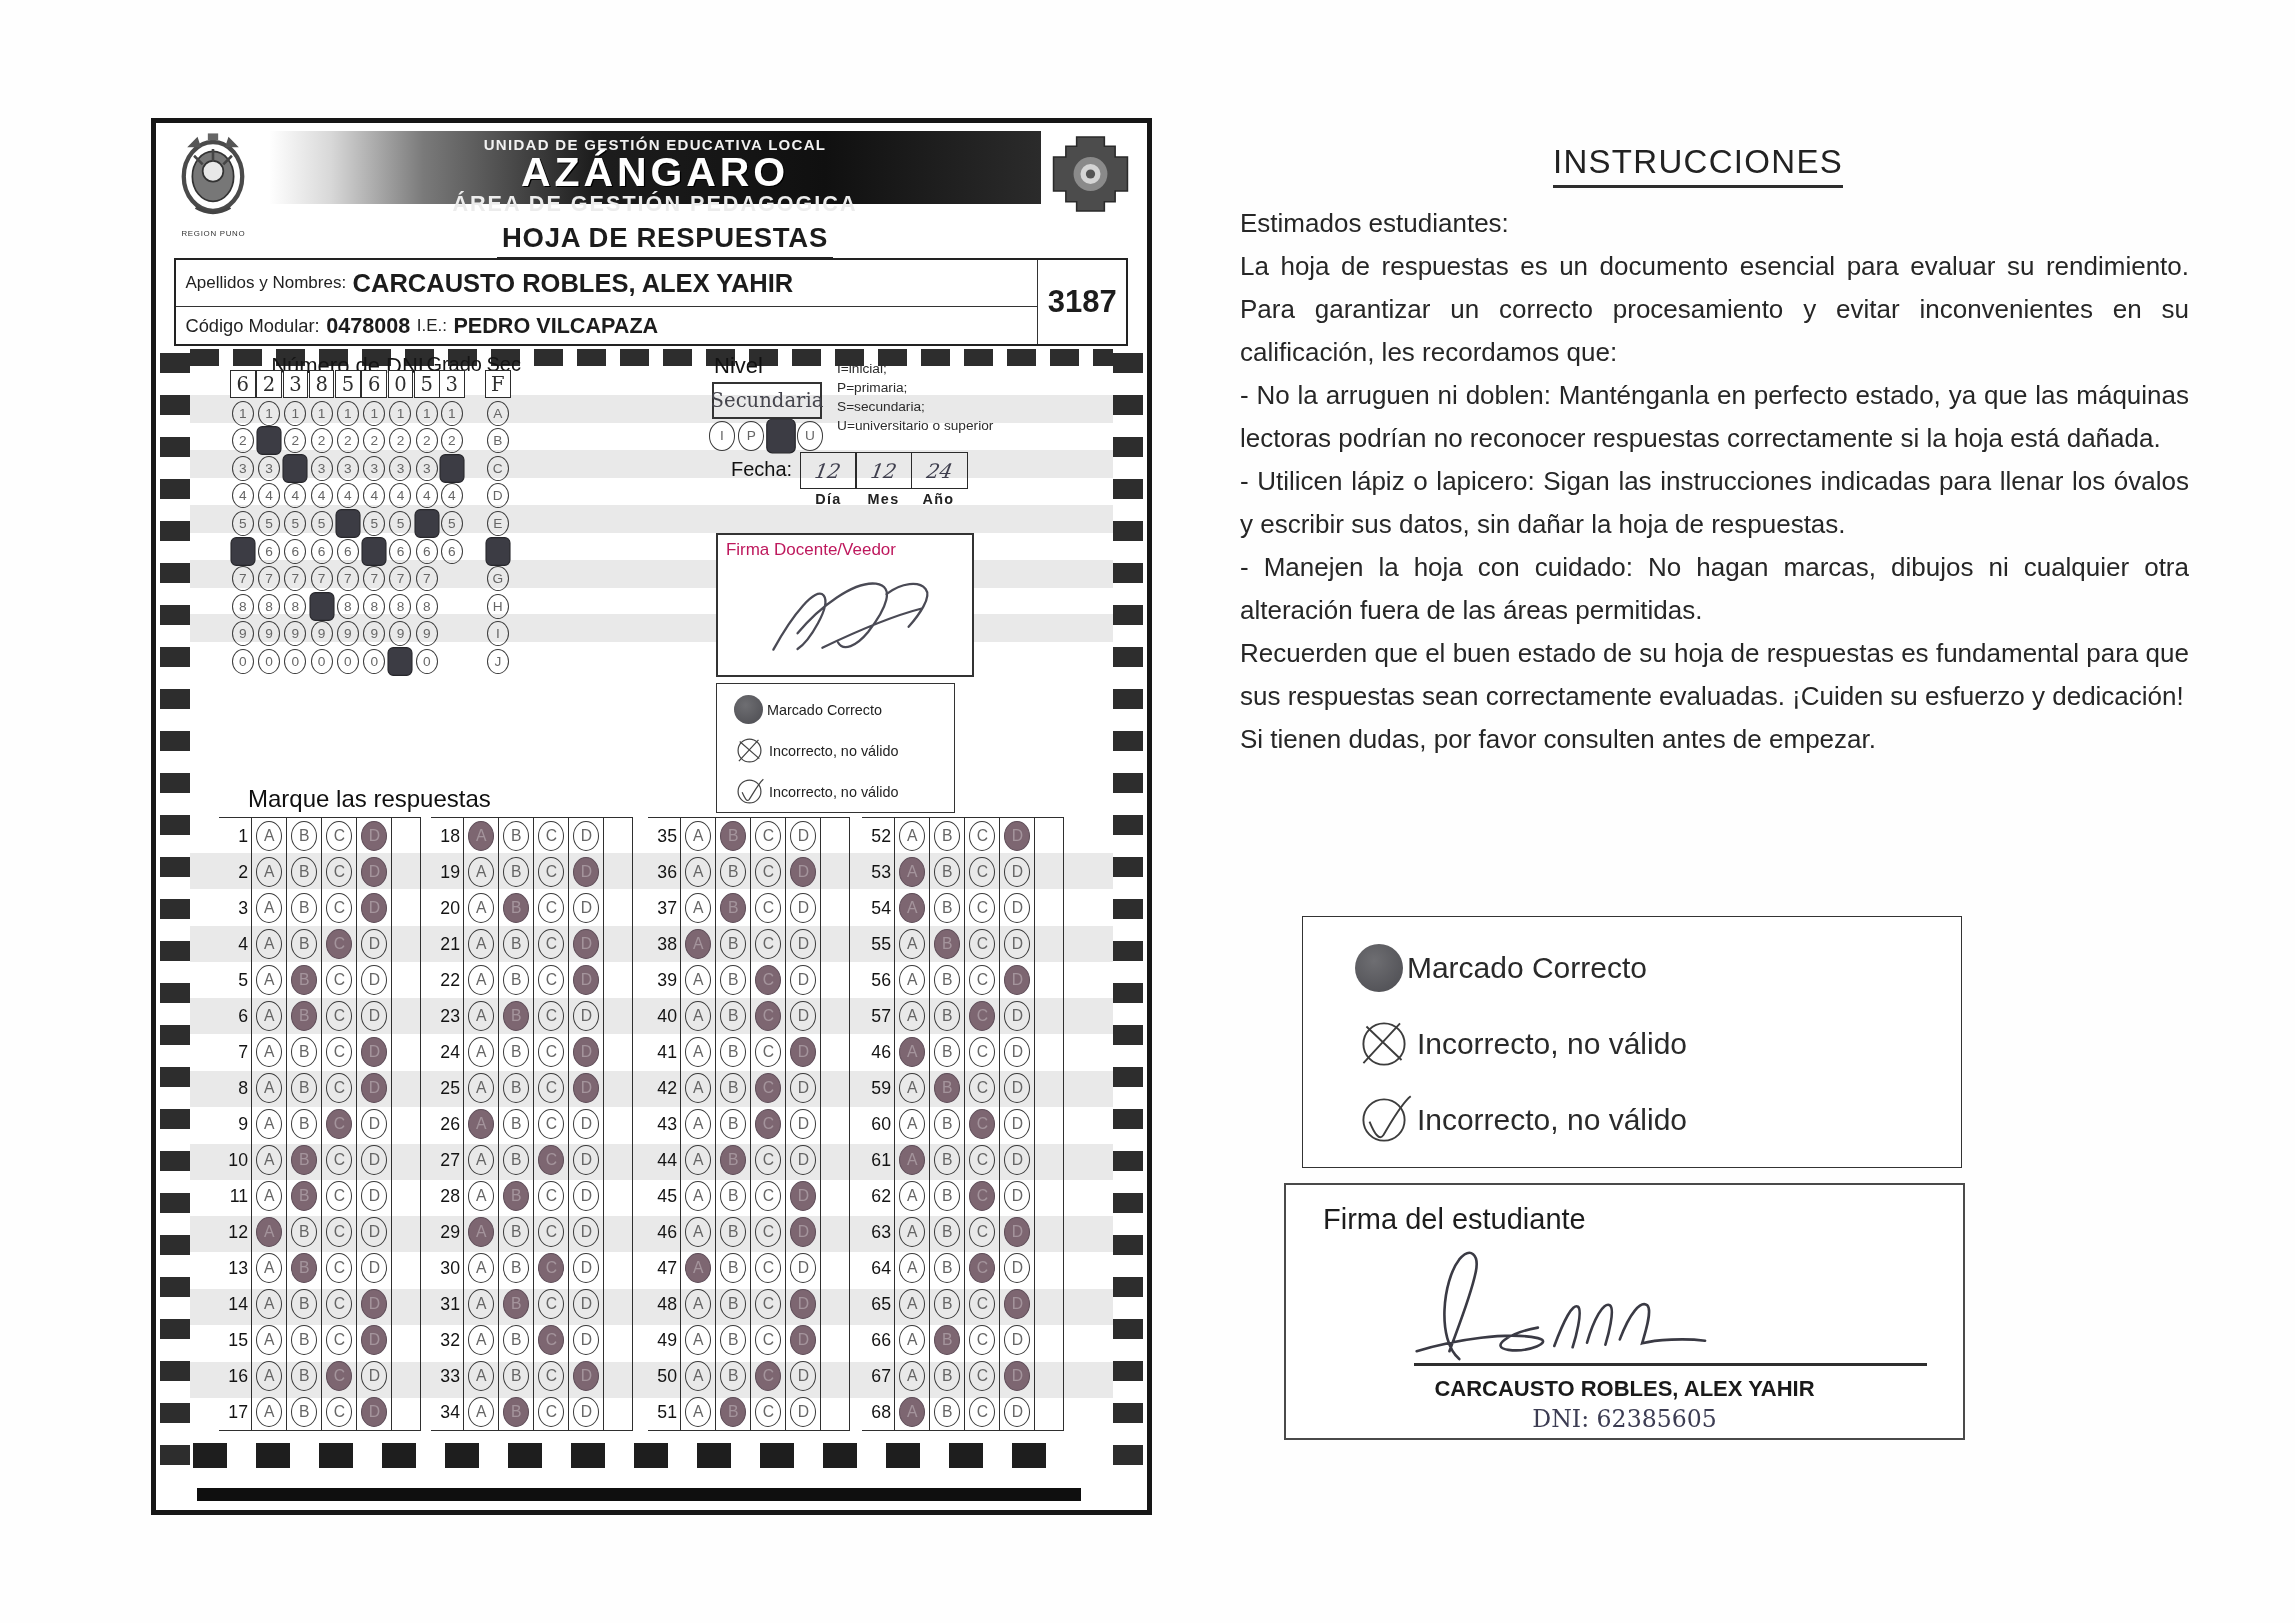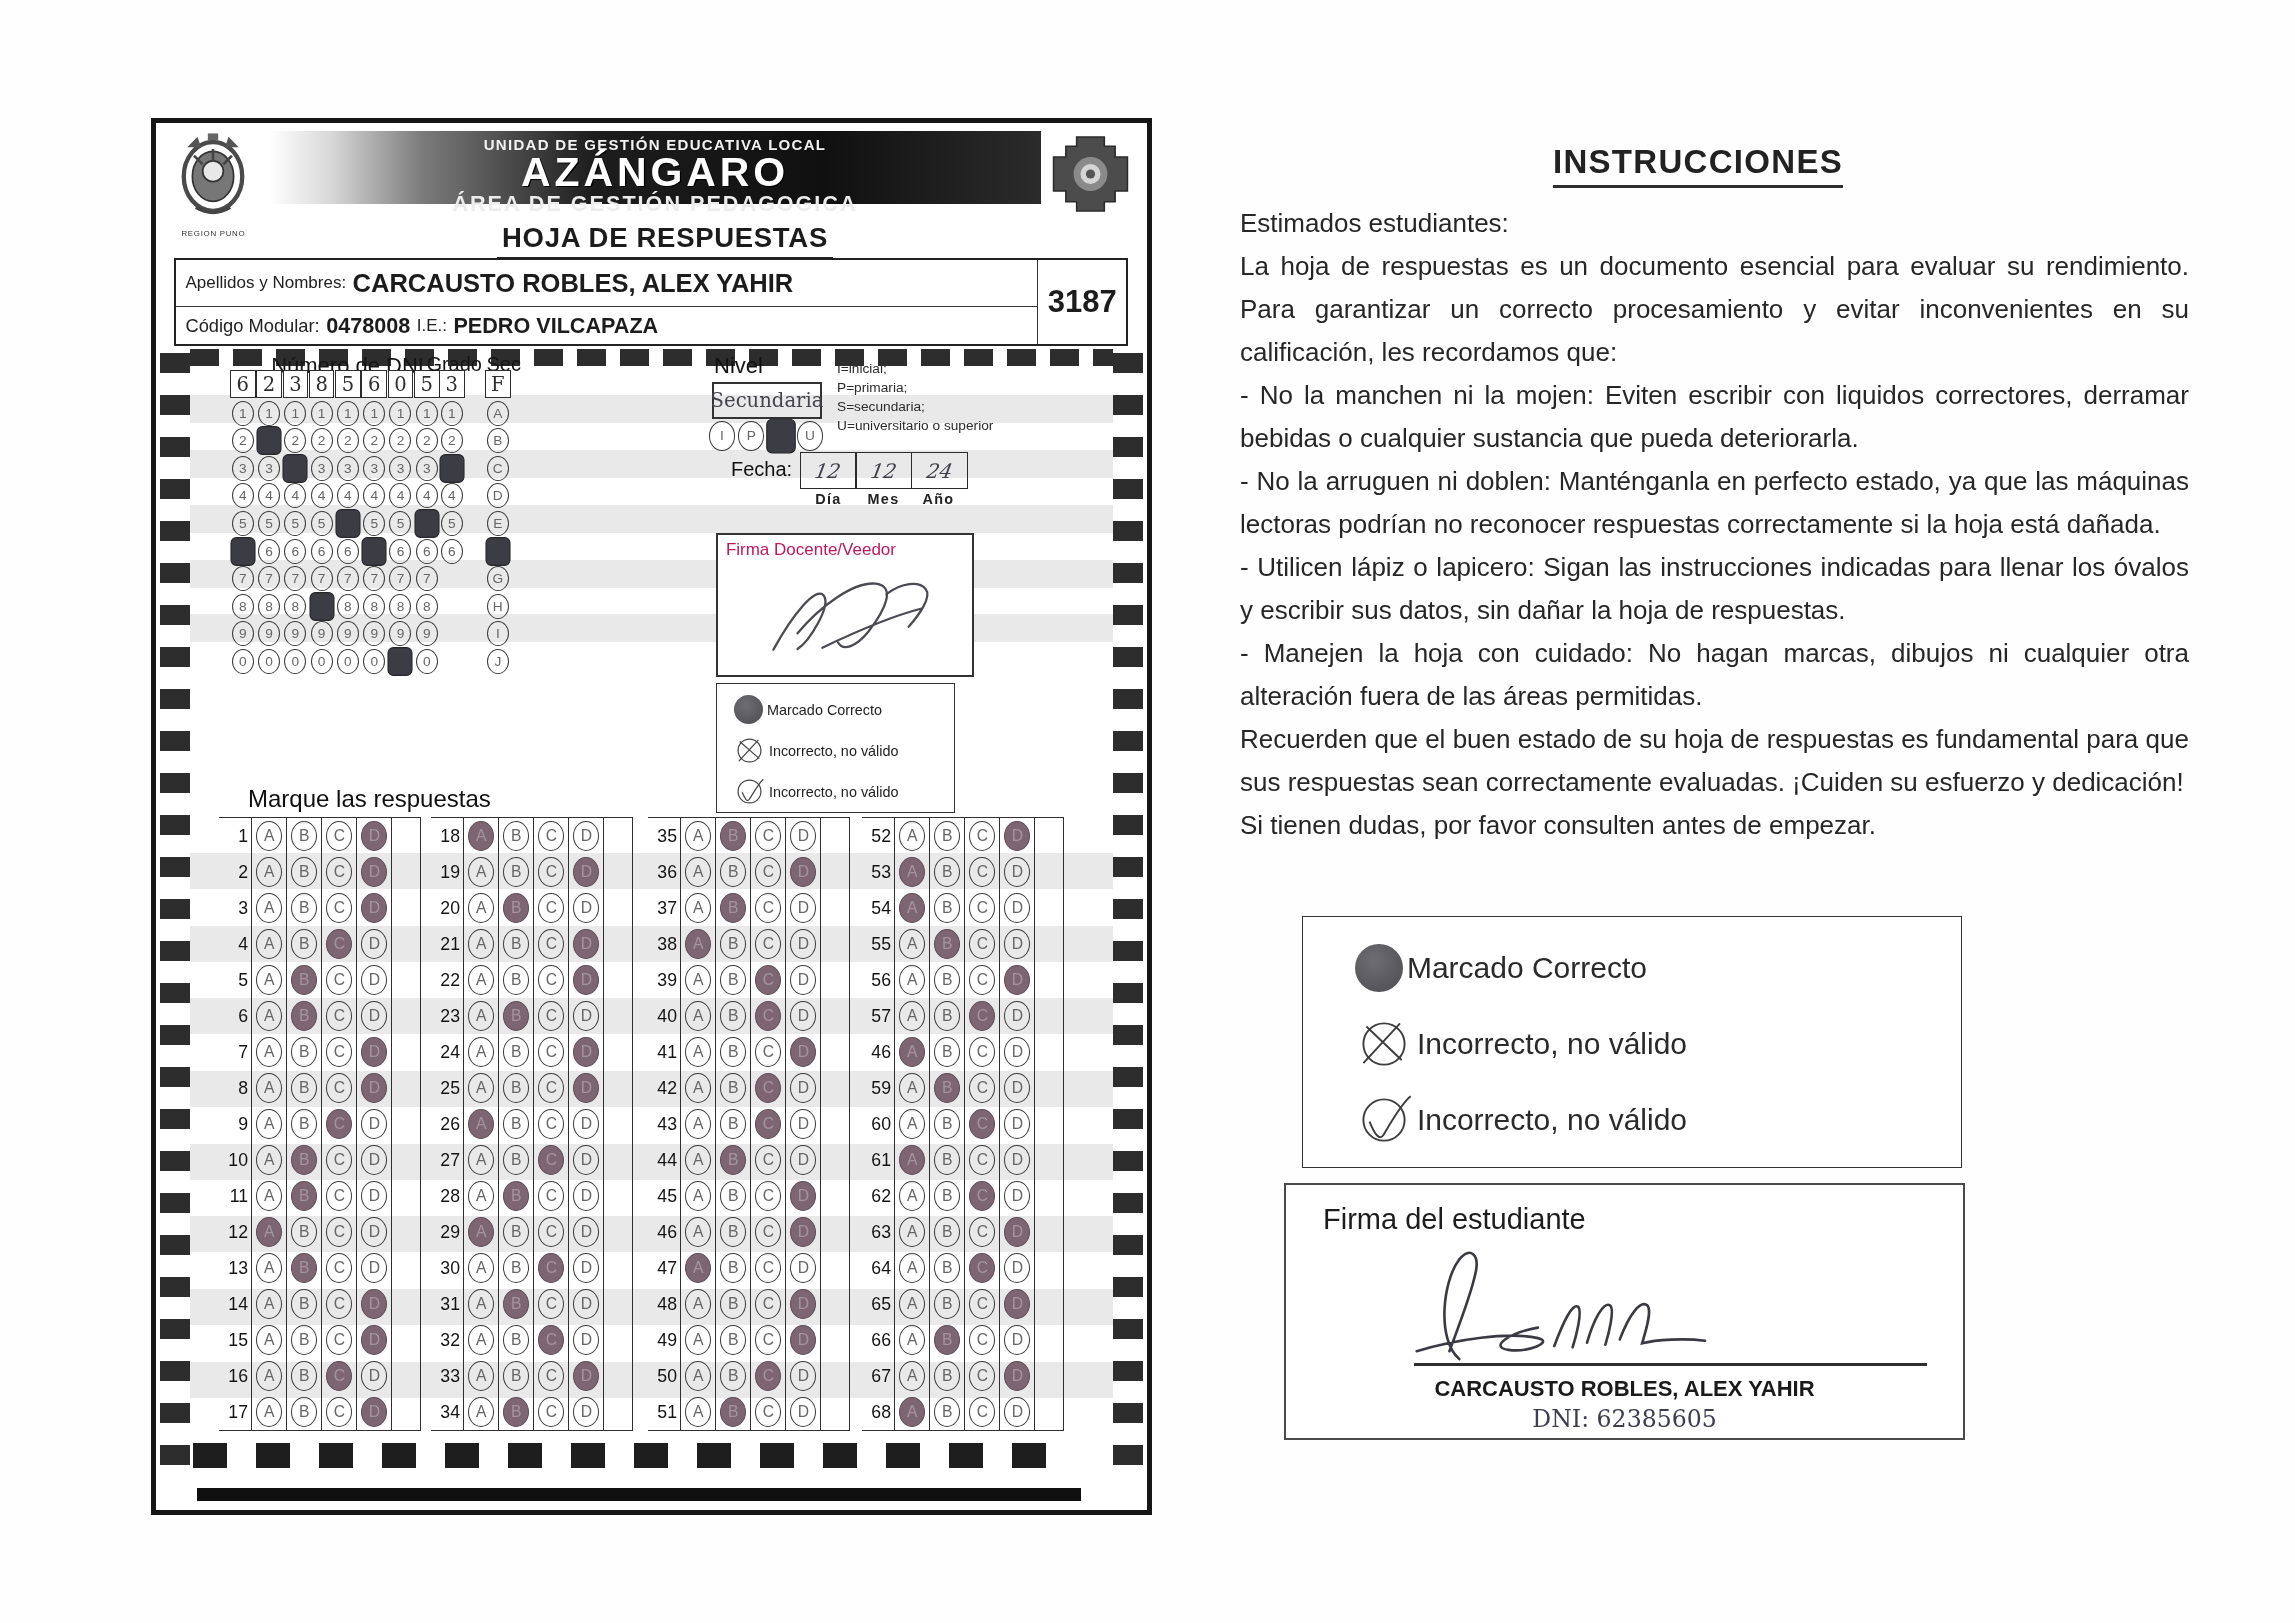--- a/index.html
+++ b/index.html
@@ -89,21 +89,21 @@
   .qnum{width:29px;text-align:right;padding-right:3.3px;font-size:17.7px;color:#131313;}
   .bcell{width:35px;height:36px;display:flex;align-items:center;justify-content:center;
          border-left:1.3px solid #2f2f2f;box-sizing:border-box;}
   .bcell.sep{width:30px;border-right:1.3px solid #2f2f2f;}
   .bcell .bubble{width:26px;height:30px;}
   .bcell .bubble span{font-size:15.7px;}
 
   
   .instr{position:absolute;left:1217px;top:0;width:962px;}
   .instr-title-wrap{position:absolute;left:0;top:143px;width:100%;text-align:center;}
-  .instr-title{display:inline-block;font-size:33px;font-weight:bold;letter-spacing:1.3px;
+  .instr-title{display:inline-block;font-size:33px;font-weight:normal;letter-spacing:1.3px;
                border-bottom:3.3px solid #2e2e2e;padding-bottom:3.9px;color:#222;text-align:right;}
   .instr-body{position:absolute;left:23px;top:202px;width:949px;font-size:26px;line-height:43px;
               text-align:justify;color:#262626;}
   .instr-body p{margin:0;}
   .legend-box.big{position:absolute;left:85px;top:916px;width:658px;height:250px;}
   .legend-box.big .legend-row{height:76px;padding-left:52px;}
   .legend-box.big .lg-dot{width:48px;height:48px;}
   .legend-box.big .lg-text{font-size:30px;color:#2a2a2a;}
   .firma-box{position:absolute;left:67px;top:1183px;width:677px;height:253px;border:2px solid #4a4a4a;background:#fff;}
   .firma-label{font-size:29px;color:#1d1d1d;padding:18.3px 0 0 37px;}
@@ -2225,21 +2225,20 @@
     </div>
   </div>
 
   <div class="instr">
     <div class="instr-title-wrap">
       <span class="instr-title">INSTRUCCIONES</span>
     </div>
     <div class="instr-body">
       <p>Estimados estudiantes:</p>
       <p>La hoja de respuestas es un documento esencial para evaluar su rendimiento. Para garantizar un correcto procesamiento y evitar inconvenientes en su calificación, les recordamos que:</p>
-      <p>- No la manchen ni la mojen: Eviten escribir con liquidos correctores, derramar bebidas o cualquier sustancia que pueda deteriorarla.</p>
       <p>- No la arruguen ni doblen: Manténganla en perfecto estado, ya que las máquinas lectoras podrían no reconocer respuestas correctamente si la hoja está dañada.</p>
       <p>- Utilicen lápiz o lapicero: Sigan las instrucciones indicadas para llenar los óvalos y escribir sus datos, sin dañar la hoja de respuestas.</p>
       <p>- Manejen la hoja con cuidado: No hagan marcas, dibujos ni cualquier otra alteración fuera de las áreas permitidas.</p>
       <p>Recuerden que el buen estado de su hoja de respuestas es fundamental para que sus respuestas sean correctamente evaluadas. ¡Cuiden su esfuerzo y dedicación!</p>
       <p>Si tienen dudas, por favor consulten antes de empezar.</p>
     </div>
 
     <div class="legend-box big">
       <div class="legend-row" style="margin-top:13px;">
         <span class="lg-dot"></span>

